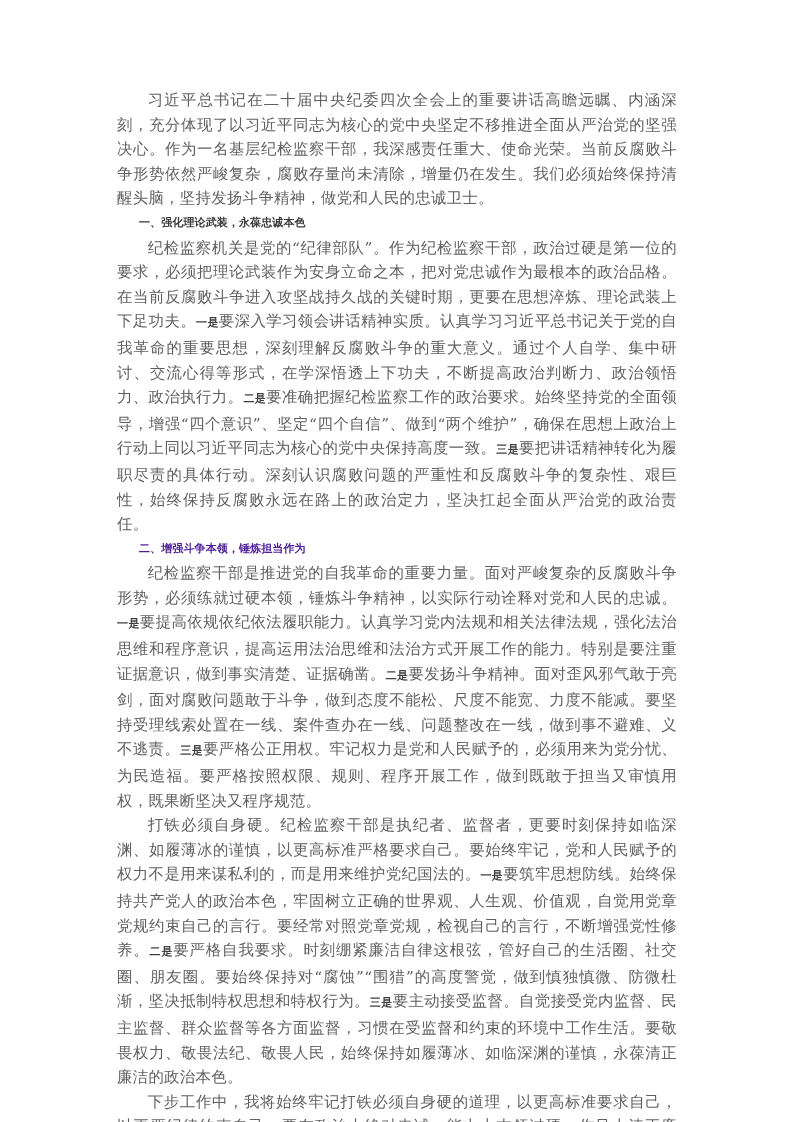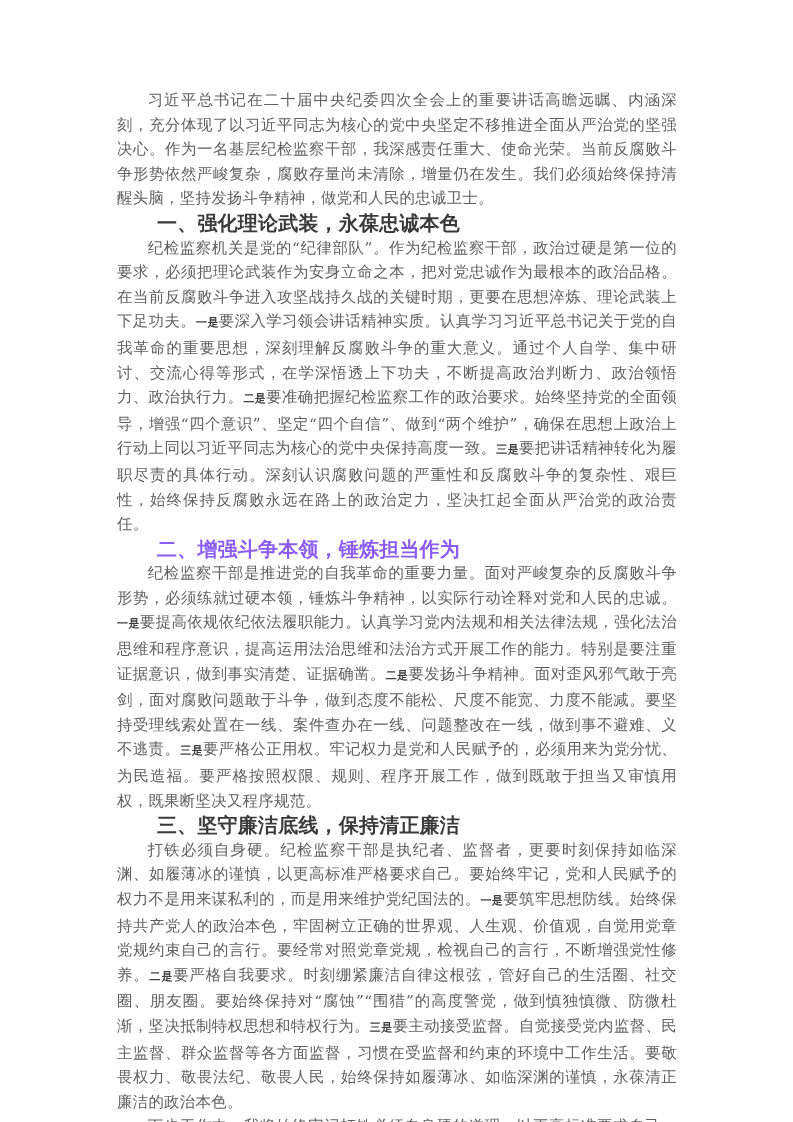--- a/index.html
+++ b/index.html
@@ -36,40 +36,39 @@
     text-align: justify;
     text-justify: inter-ideograph;
     word-break: break-all;
     color: #606060;
   }
   .heading {
     margin: 0;
     text-indent: 2em;
     font-family: "DejaVu Sans", "Liberation Sans", sans-serif;
     font-weight: bold;
-    font-size: 20px;
+    font-size: 11px;
     line-height: 24.6px;
     color: #3a3a3a;
     letter-spacing: 0.01em;
     text-align: left;
   }
   .para b, .bold-run {
     font-family: "DejaVu Sans", "Liberation Sans", sans-serif;
     font-weight: bold;
     color: #3f3f3f;
     font-size: 11px;
   }
 </style>
 </head>
 <body>
 
 <div id="page" style="background: rgb(255, 255, 255);">
   <div id="doc-body" style="color: rgb(96, 96, 96);">
       <p class="para"><span>习近平总书记在二十届中央纪委四次全会上的重要讲话高瞻远瞩、内涵深刻，充分体现了以习近平同志为核心的党中央坚定不移推进全面从严治党的坚强决心。作为一名基层纪检监察干部，我深感责任重大、使命光荣。当前反腐败斗争形势依然严峻复杂，腐败存量尚未清除，增量仍在发生。我们必须始终保持清醒头脑，坚持发扬斗争精神，做党和人民的忠诚卫士。</span></p>
       <p class="heading" style="color: rgb(58, 58, 58);">一、强化理论武装，永葆忠诚本色</p>
       <p class="para"><span>纪检监察机关是党的“纪律部队”。作为纪检监察干部，政治过硬是第一位的要求，必须把理论武装作为安身立命之本，把对党忠诚作为最根本的政治品格。在当前反腐败斗争进入攻坚战持久战的关键时期，更要在思想淬炼、理论武装上下足功夫。</span><b class="bold-run">一是</b><span>要深入学习领会讲话精神实质。认真学习习近平总书记关于党的自我革命的重要思想，深刻理解反腐败斗争的重大意义。通过个人自学、集中研讨、交流心得等形式，在学深悟透上下功夫，不断提高政治判断力、政治领悟力、政治执行力。</span><b class="bold-run">二是</b><span>要准确把握纪检监察工作的政治要求。始终坚持党的全面领导，增强“四个意识”、坚定“四个自信”、做到“两个维护”，确保在思想上政治上行动上同以习近平同志为核心的党中央保持高度一致。</span><b class="bold-run">三是</b><span>要把讲话精神转化为履职尽责的具体行动。深刻认识腐败问题的严重性和反腐败斗争的复杂性、艰巨性，始终保持反腐败永远在路上的政治定力，坚决扛起全面从严治党的政治责任。</span></p>
-      <p class="heading" style="color: #8b5cf6;">二、增强斗争本领，锤炼担当作为</p>
+      <p class="heading" style="color: #4c1d95;">二、增强斗争本领，锤炼担当作为</p>
       <p class="para"><span>纪检监察干部是推进党的自我革命的重要力量。面对严峻复杂的反腐败斗争形势，必须练就过硬本领，锤炼斗争精神，以实际行动诠释对党和人民的忠诚。</span><b class="bold-run">一是</b><span>要提高依规依纪依法履职能力。认真学习党内法规和相关法律法规，强化法治思维和程序意识，提高运用法治思维和法治方式开展工作的能力。特别是要注重证据意识，做到事实清楚、证据确凿。</span><b class="bold-run">二是</b><span>要发扬斗争精神。面对歪风邪气敢于亮剑，面对腐败问题敢于斗争，做到态度不能松、尺度不能宽、力度不能减。要坚持受理线索处置在一线、案件查办在一线、问题整改在一线，做到事不避难、义不逃责。</span><b class="bold-run">三是</b><span>要严格公正用权。牢记权力是党和人民赋予的，必须用来为党分忧、为民造福。要严格按照权限、规则、程序开展工作，做到既敢于担当又审慎用权，既果断坚决又程序规范。</span></p>
-      <p class="heading" style="color: rgb(58, 58, 58);">三、坚守廉洁底线，保持清正廉洁</p>
       <p class="para"><span>打铁必须自身硬。纪检监察干部是执纪者、监督者，更要时刻保持如临深渊、如履薄冰的谨慎，以更高标准严格要求自己。要始终牢记，党和人民赋予的权力不是用来谋私利的，而是用来维护党纪国法的。</span><b class="bold-run">一是</b><span>要筑牢思想防线。始终保持共产党人的政治本色，牢固树立正确的世界观、人生观、价值观，自觉用党章党规约束自己的言行。要经常对照党章党规，检视自己的言行，不断增强党性修养。</span><b class="bold-run">二是</b><span>要严格自我要求。时刻绷紧廉洁自律这根弦，管好自己的生活圈、社交圈、朋友圈。要始终保持对“腐蚀”“围猎”的高度警觉，做到慎独慎微、防微杜渐，坚决抵制特权思想和特权行为。</span><b class="bold-run">三是</b><span>要主动接受监督。自觉接受党内监督、民主监督、群众监督等各方面监督，习惯在受监督和约束的环境中工作生活。要敬畏权力、敬畏法纪、敬畏人民，始终保持如履薄冰、如临深渊的谨慎，永葆清正廉洁的政治本色。</span></p>
       <p class="para"><span>下步工作中，我将始终牢记打铁必须自身硬的道理，以更高标准要求自己，以更严纪律约束自己。要在政治上绝对忠诚、能力上本领过硬、作风上清正廉洁，</span></p>
     </div>
 </div>
 
 </body></html>

